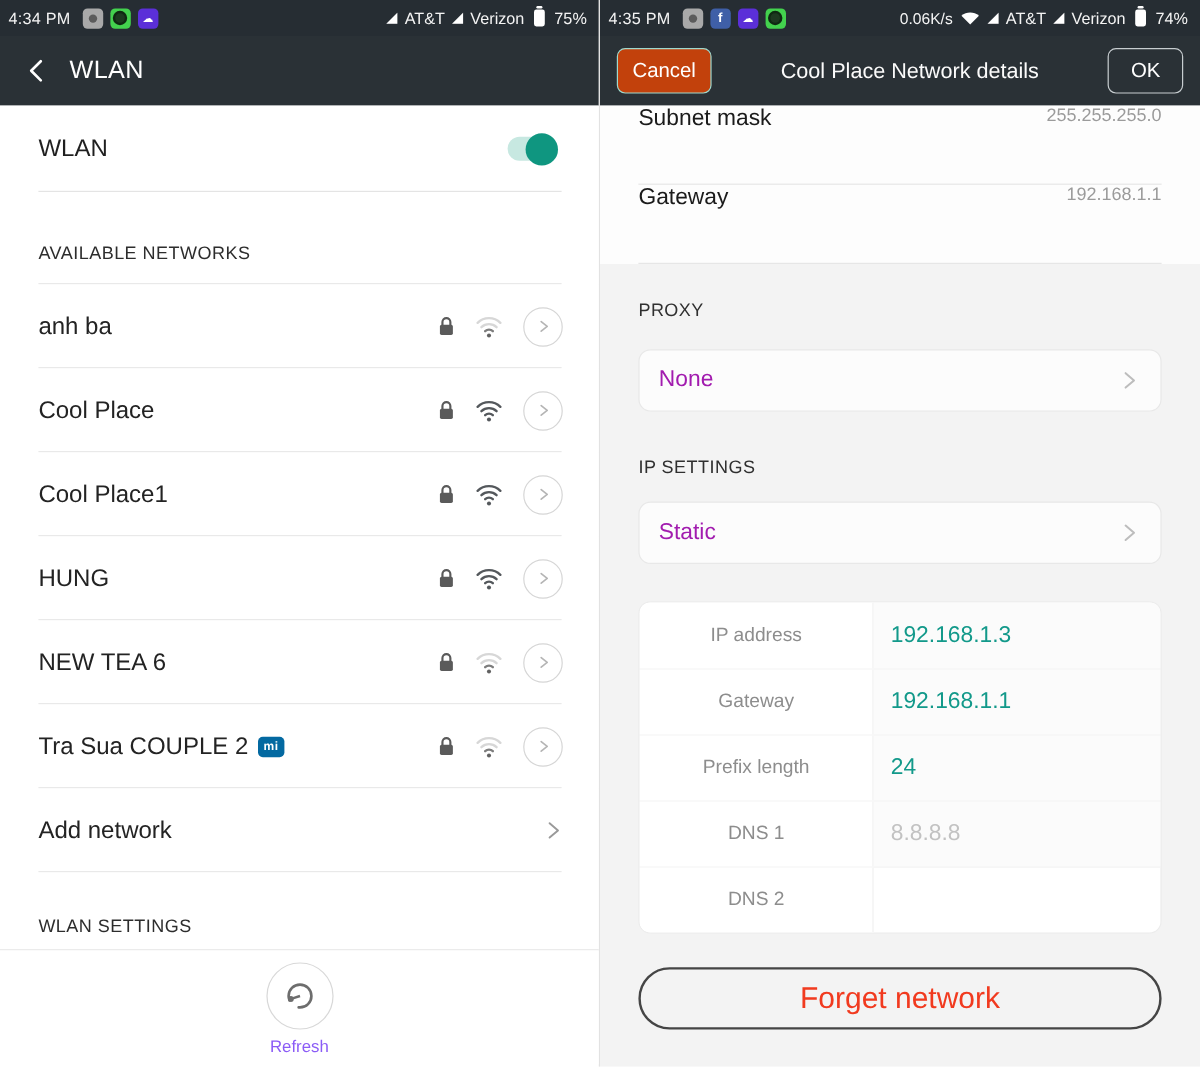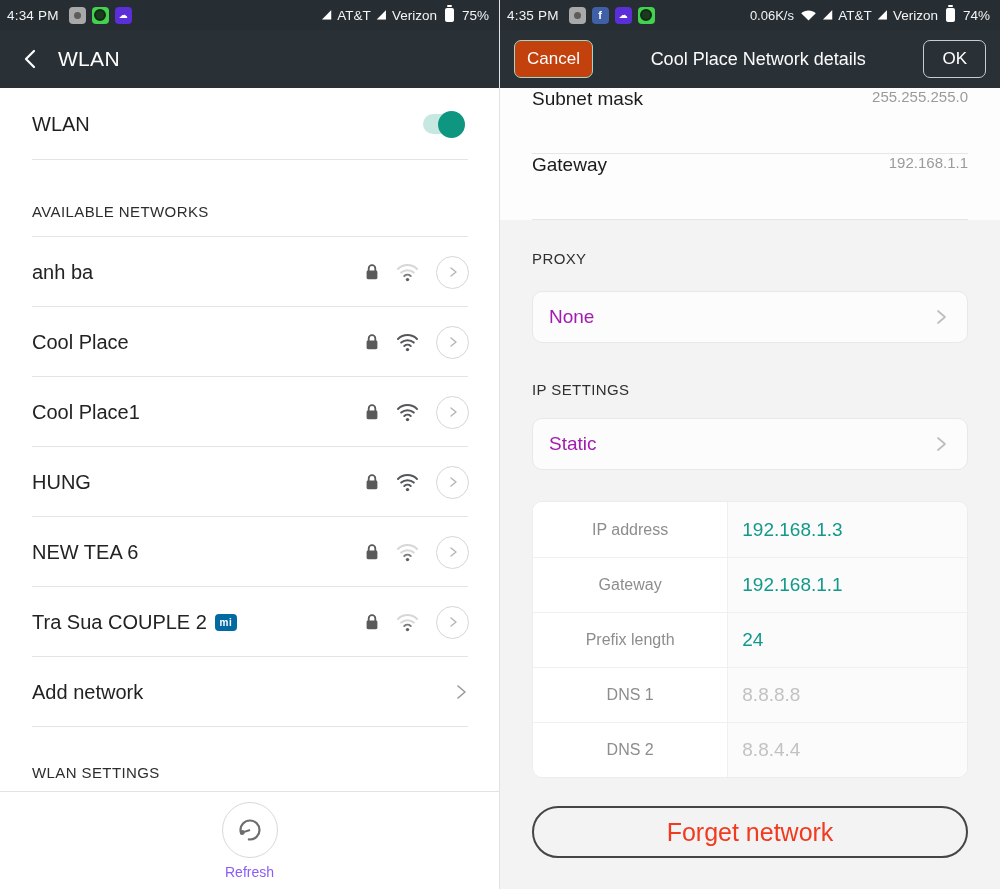--- a/index.html
+++ b/index.html
@@ -370,20 +370,19 @@
         <div class="trow">
           <span class="tlabel">Prefix length</span>
           <span class="tvalue">24</span>
         </div>
         <div class="trow">
           <span class="tlabel">DNS 1</span>
           <span class="tvalue muted">8.8.8.8</span>
         </div>
         <div class="trow">
           <span class="tlabel">DNS 2</span>
-          <span class="tvalue muted">8.8.4.4</span>
         </div>
       </div>
 
       <button class="forget-btn">Forget network</button>
     </div>
   </div>
 </div>
 
 </body></html>

